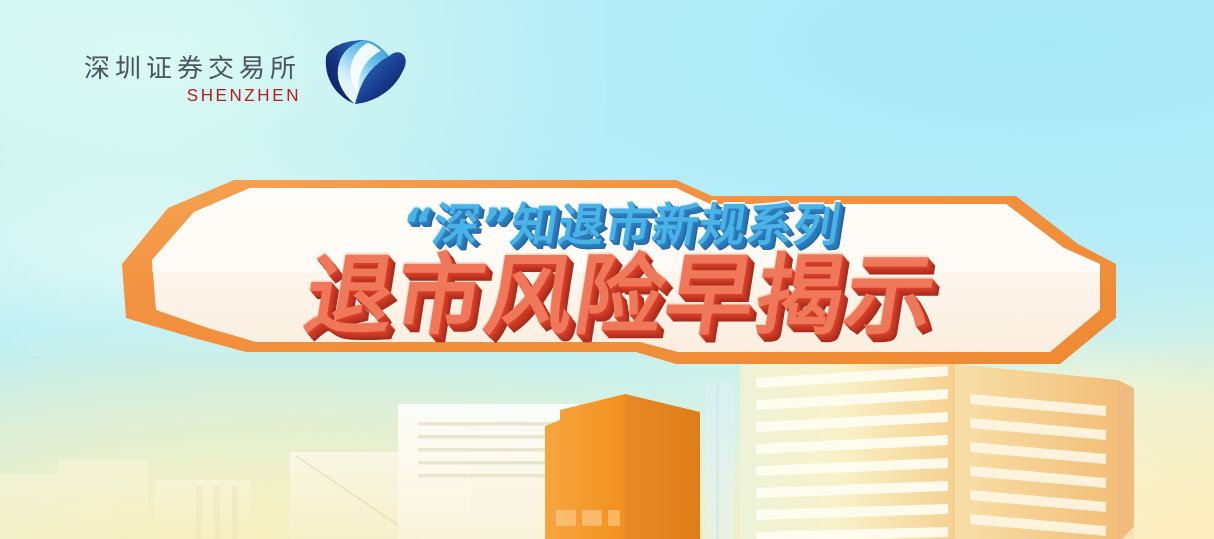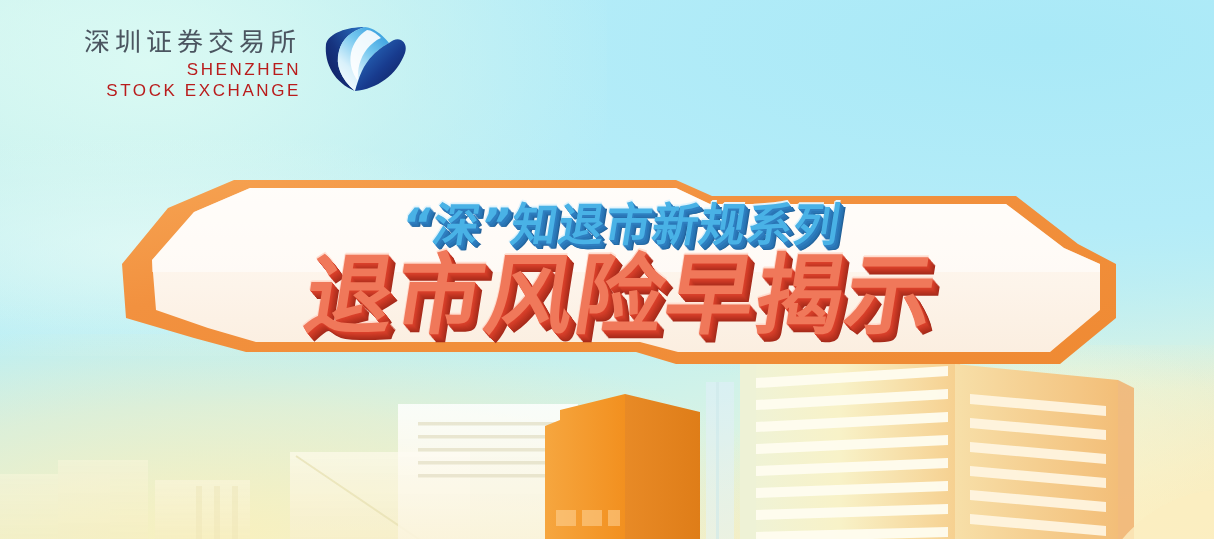--- a/index.html
+++ b/index.html
@@ -52,22 +52,22 @@
     width:34%; height:34%;
     background:radial-gradient(ellipse at 50% 50%, rgba(238,250,222,.7) 0%, rgba(238,250,222,0) 74%);
   }
 
   
   .skyline { position:absolute; left:0; right:0; bottom:0; height:205px; }
   .skyline svg { display:block; width:1214px; height:205px; }
 
   
   .logo-wrap {
-    position:absolute; left:84px; top:28px;
-    display:flex; align-items:flex-end; gap:14px;
+    position:absolute; left:84px; top:46px;
+    display:flex; align-items:center; gap:14px;
     z-index:6;
   }
   .logo-text { display:flex; flex-direction:column; align-items:flex-end; }
   .logo-cn {
     font-size:26px; letter-spacing:5px; color:#4b5560; font-weight:400;
     line-height:1.12; white-space:nowrap;
     font-family:"DejaVu Sans","Liberation Sans",sans-serif;
   }
   .logo-en1, .logo-en2 {
     color:#b91c1c; font-weight:400;
@@ -265,21 +265,20 @@
       </g>
 
       <path d="M1120 208 C1150 170 1190 158 1214 156 L1214 208 Z" fill="#fbeec1" opacity=".8"></path>
     </svg>
   </div>
 
   <div class="logo-wrap">
     <div class="logo-text">
       <div class="logo-cn">深圳证券交易所</div>
       <div class="logo-en1">SHENZHEN</div>
-      <div class="logo-en2">STOCK EXCHANGE</div>
     </div>
     <div class="logo-mark">
       <svg viewBox="0 0 94 84" aria-hidden="true">
         <defs>
           <linearGradient id="leafDark" x1="0" y1="1" x2="1" y2="0">
             <stop offset="0" stop-color="#0d1a5c"></stop>
             <stop offset=".45" stop-color="#16337f"></stop>
             <stop offset="1" stop-color="#2a72c4"></stop>
           </linearGradient>
           <linearGradient id="leafRight" x1="0" y1="0" x2="1" y2="1">

